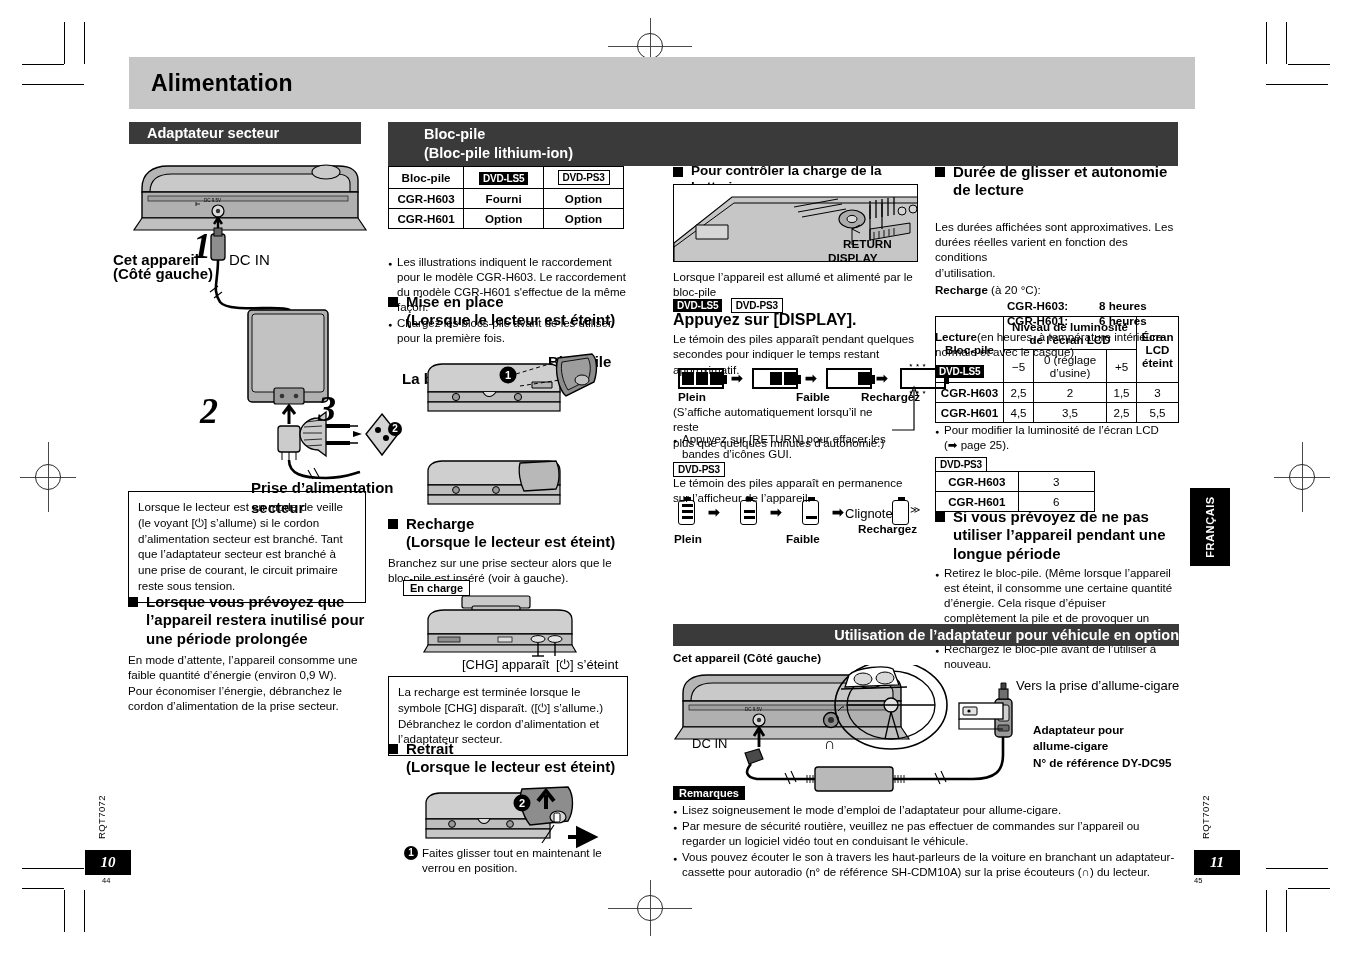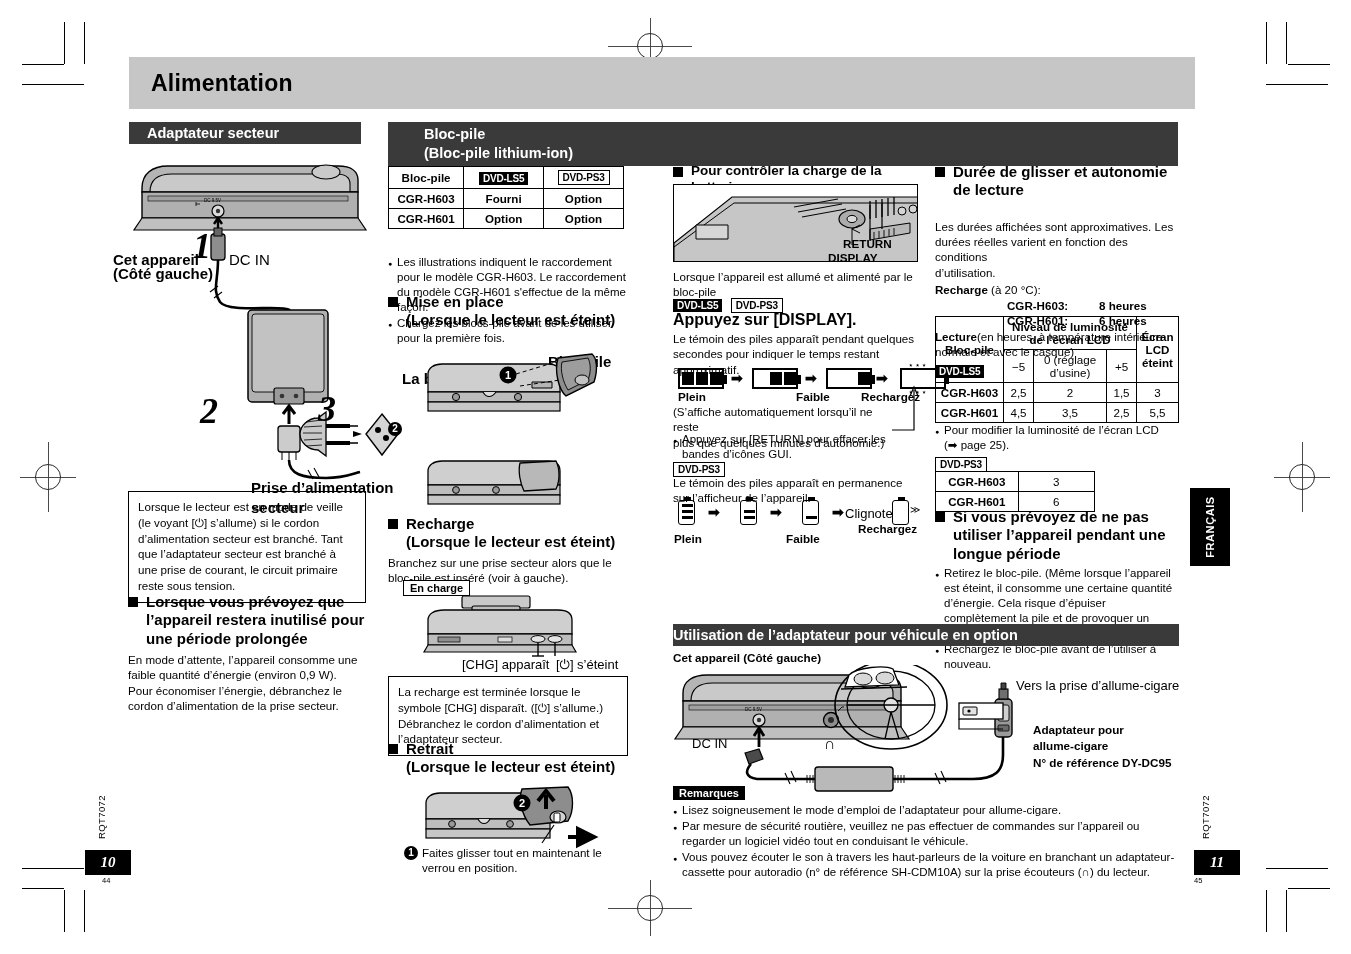--- a/index.html
+++ b/index.html
@@ -667,21 +667,21 @@
       <span class="ind">Si vous prévoyez de ne pas</span>
       <span class="ind">utiliser l’appareil pendant une</span>
       <span class="ind">longue période</span>
     </div>
     <ul class="bullets" style="margin-top:3px;">
       <li>Retirez le bloc-pile. (Même lorsque l’appareil est éteint, il consomme une certaine quantité d’énergie. Cela risque d’épuiser complètement la pile et de provoquer un mauvais fonctionnement.)</li>
       <li>Rechargez le bloc-pile avant de l’utiliser à nouveau.</li>
     </ul>
   </div>
 
-  <div class="secbar" style="left:673px; top:624px; width:506px; height:22px; justify-content:flex-start;">
+  <div class="secbar" style="left:673px; top:624px; width:506px; height:22px; justify-content:flex-end;">
     <span style="padding-left:0;">Utilisation de l’adaptateur pour véhicule en option</span>
   </div>
 
   <div class="cap" style="position:absolute; left:673px; top:651px;">
     <span>Cet appareil (Côté gauche)</span>
   </div>
 
   <svg class="illu" style="left:673px; top:665px;" width="510" height="130" viewBox="0 0 510 130">
 
     <path d="M10,28 C10,16 20,10 34,10 L208,10 C222,10 228,16 228,24 L228,36 L10,36 Z" fill="#b5b5b5" stroke="#000" stroke-width="1.4"></path>

